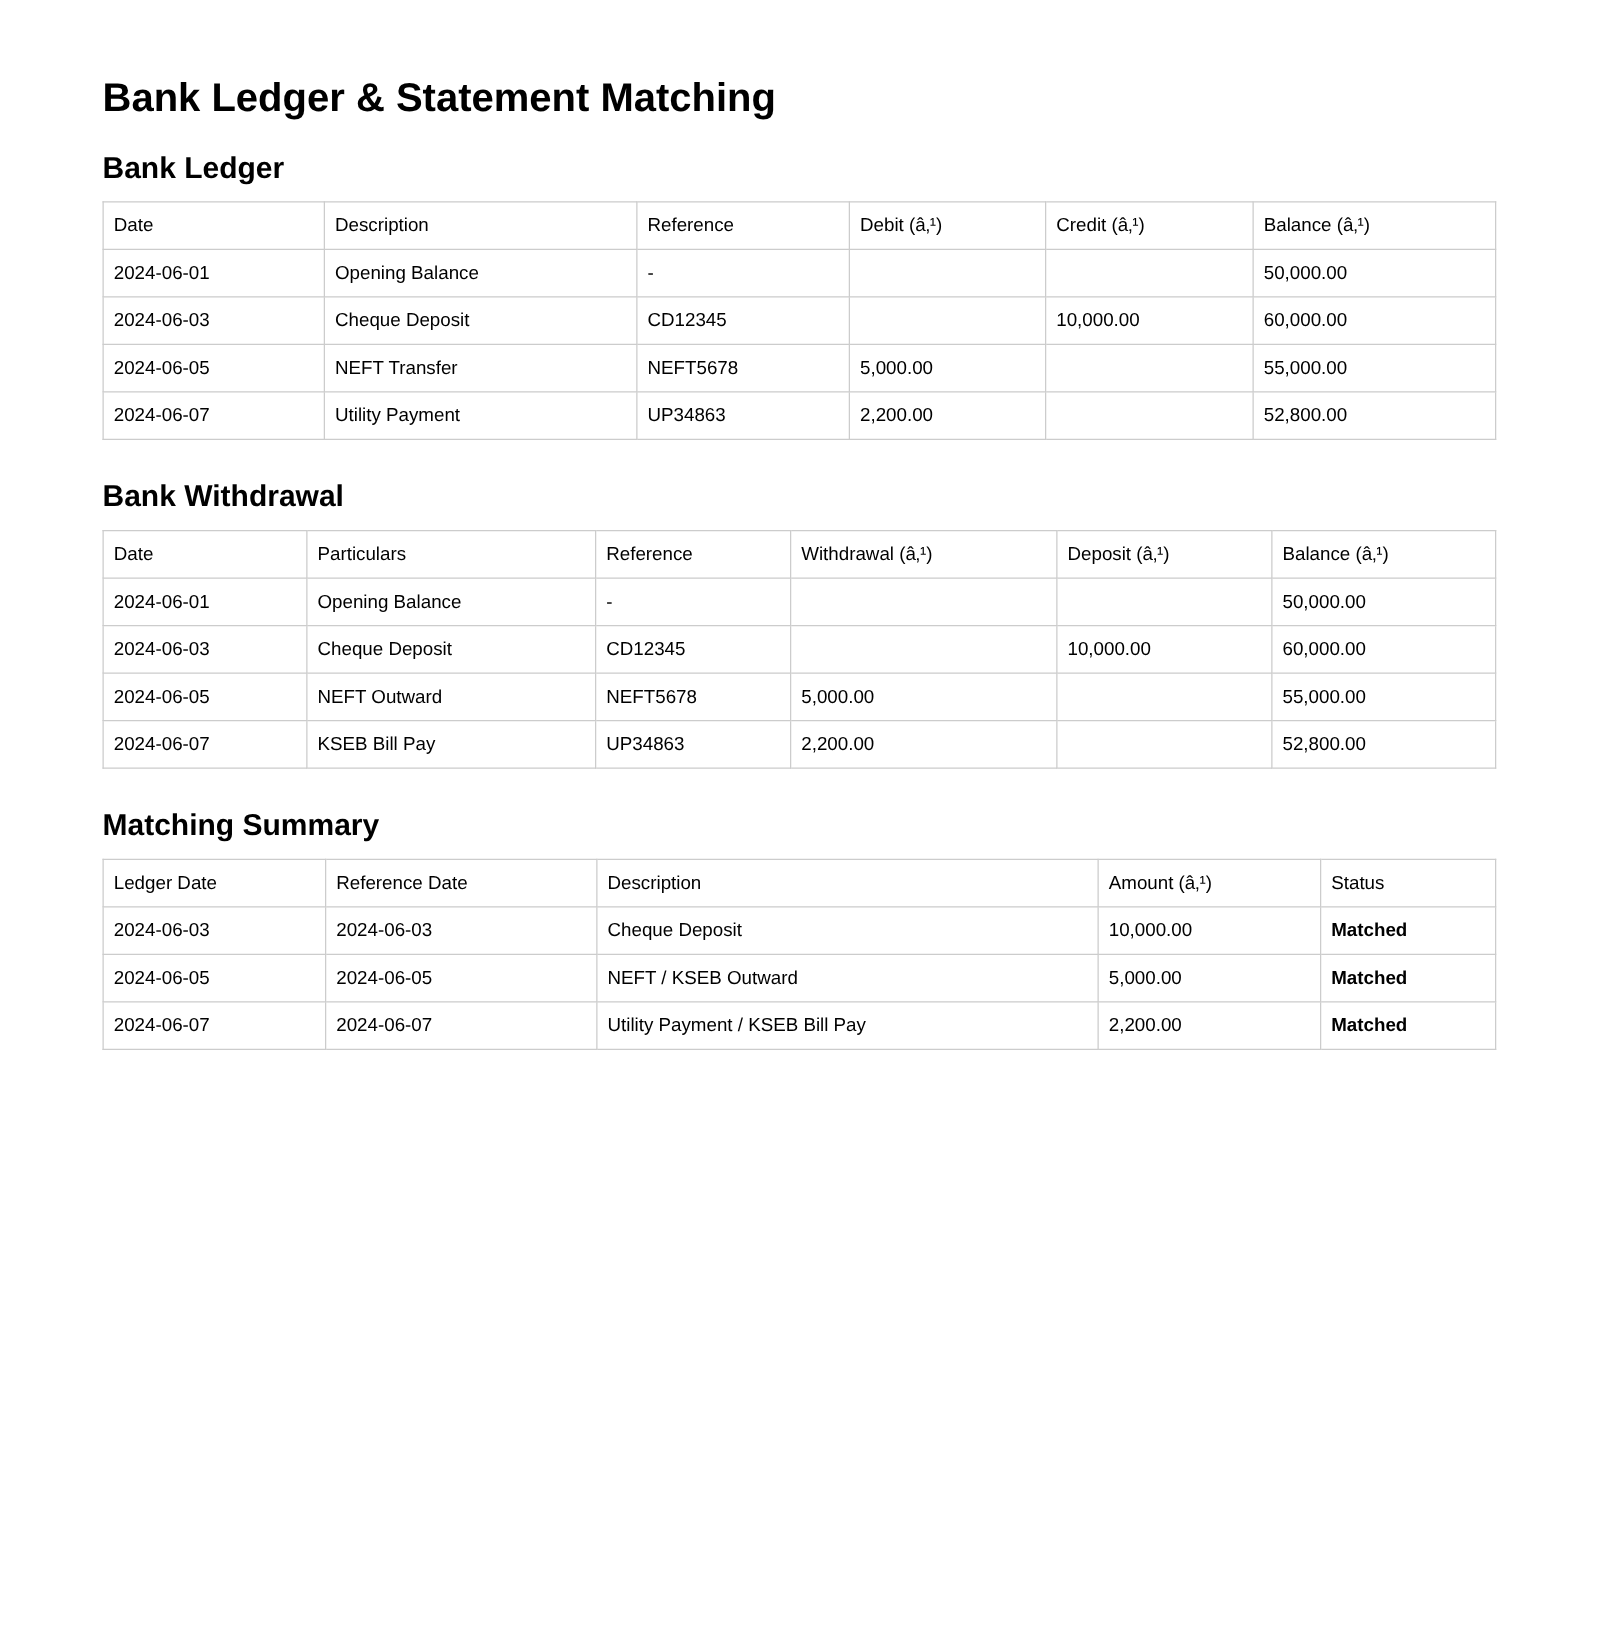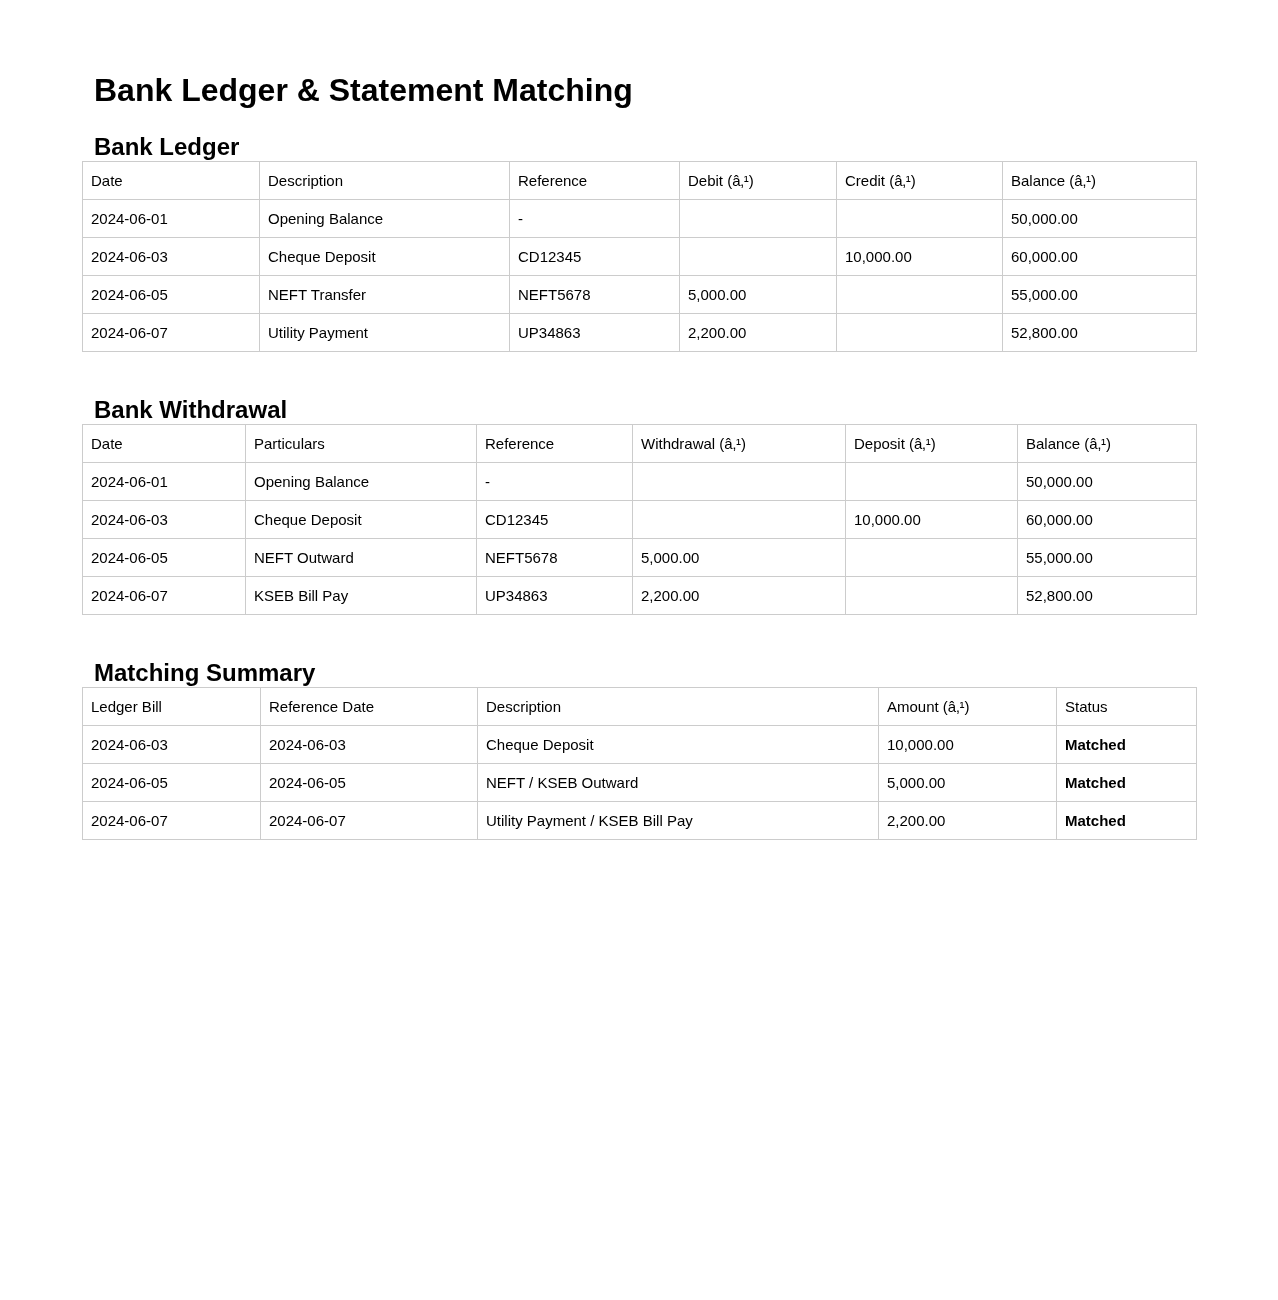--- a/index.html
+++ b/index.html
@@ -4,25 +4,25 @@
 <style>
   html, body { margin: 0; padding: 0; background: #ffffff; }
   body {
     width: 1278px; height: 1300px;
     font-family: "Liberation Sans", sans-serif;
     color: #000;
     position: relative;
   }
   .page { position: absolute; left: 82px; top: 0; width: 1114px; }
   h1 {
-    font-size: 32px; font-weight: bold; margin: 12px;
+    font-size: 32px; font-weight: bold; margin: 0;
     position: absolute; top: 58px; left: 0; line-height: 40px; white-space: nowrap;
   }
   h2 {
-    font-size: 24px; font-weight: bold; margin: 12px; line-height: 30px;
+    font-size: 24px; font-weight: bold; margin: 0; line-height: 30px;
     position: absolute; left: 0; white-space: nowrap;
   }
   table {
     position: absolute; left: 0;
     border-collapse: collapse; width: 1114px; table-layout: fixed;
     font-size: 15px;
     border-radius: 26px;
   }
   td, th {
     border: 1px solid #cccccc;
@@ -153,21 +153,21 @@
   <table style="top:687px">
     <colgroup>
       <col style="width:178px">
         <col style="width:217px">
         <col style="width:401px">
       <col style="width:178px">
         <col style="width:140px">
     </colgroup>
     <thead>
       <tr>
-        <th>Ledger Bill</th>
+        <th>Ledger Date</th>
         <th>Reference Date</th>
         <th>Description</th>
         <th>Amount (â‚¹)</th>
         <th>Status</th>
       </tr>
     </thead>
     <tbody>
       <tr>
         <td>2024-06-03</td>
         <td>2024-06-03</td>

